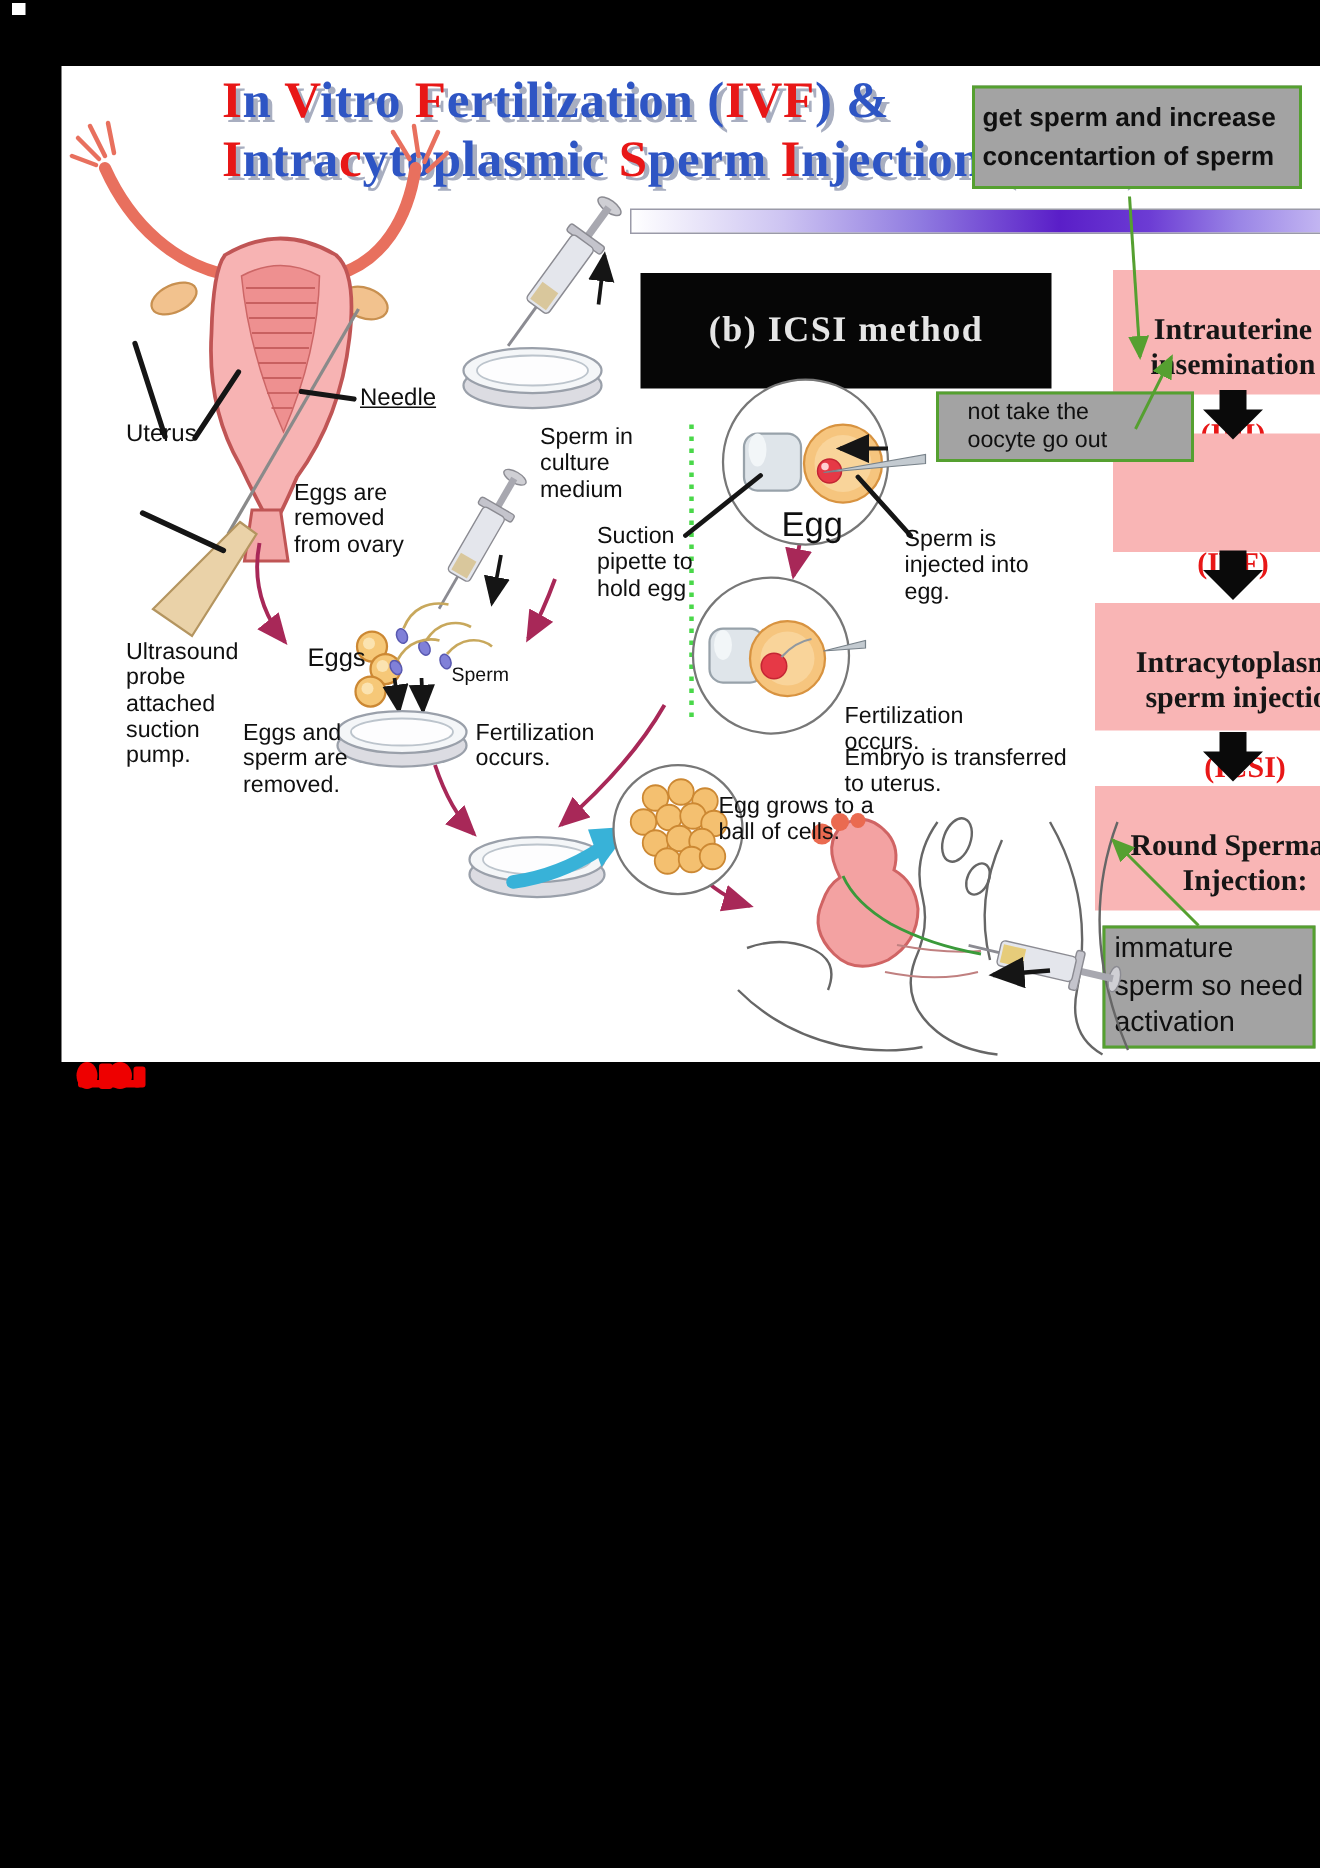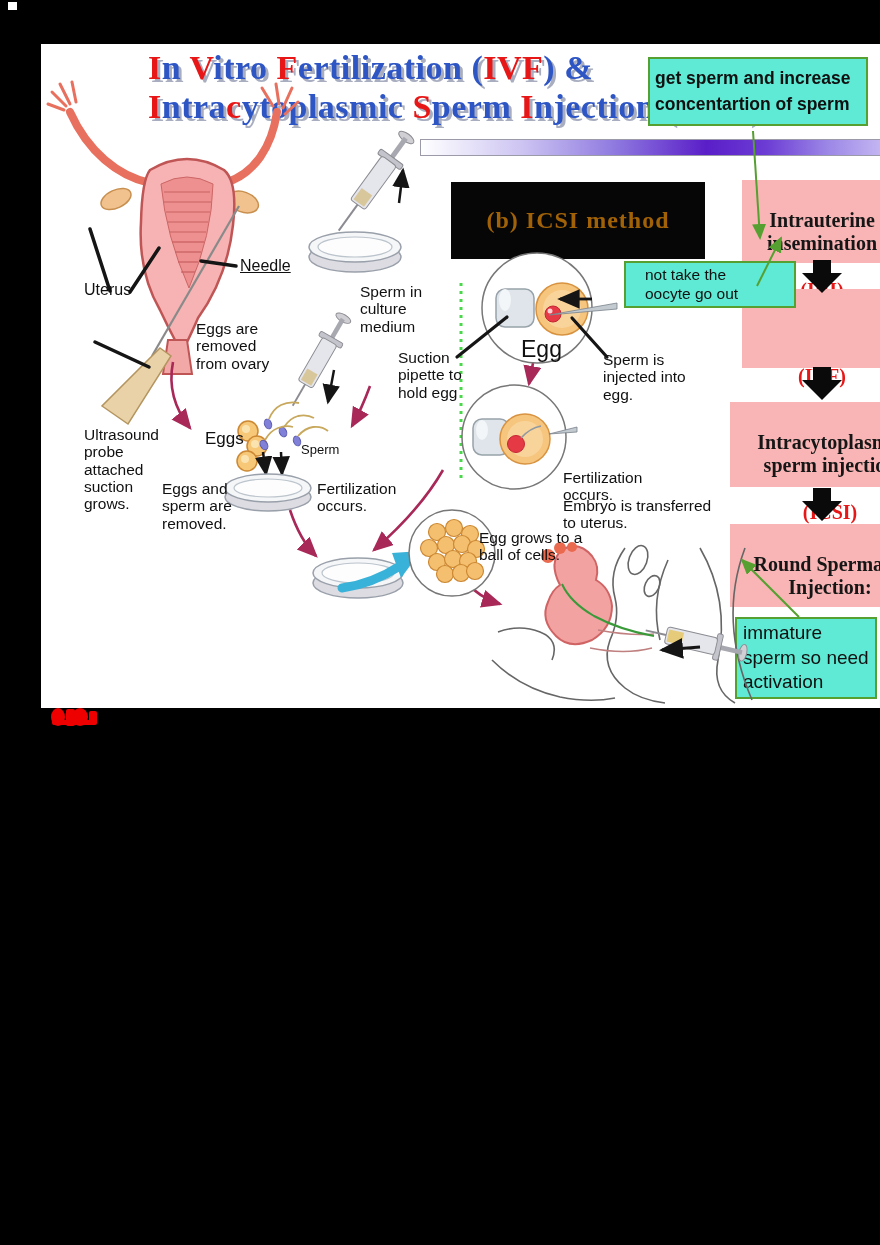--- a/index.html
+++ b/index.html
@@ -9,24 +9,24 @@
   }
   .slide{position:absolute;left:41px;top:44px;width:839px;height:664px;background:#ffffff;z-index:1;}
   .corner-dot{position:absolute;left:8px;top:2px;width:9px;height:8px;background:#fff;z-index:1;}
   .gradbar{position:absolute;left:420px;top:139px;width:460px;height:15px;z-index:2;
     border:1px solid #9a9aa8;
     background:linear-gradient(90deg,#ffffff 0%,#cdc4f2 22%,#8f7ae0 42%,#5a1ec8 62%,#6c3cd4 75%,#9a85e6 88%,#c3b6f2 100%);}
   .title{position:absolute;left:148px;top:48px;z-index:3;font-family:"Liberation Serif",serif;
     font-weight:bold;font-size:34px;line-height:39px;letter-spacing:.5px;white-space:nowrap;
     text-shadow:3px 3px 0 #a8aec0;}
   .lbl{position:absolute;z-index:7;white-space:pre-line;color:#101010;font-size:15.5px;line-height:1.12;}
-  .note{position:absolute;z-index:4;background:#5eead4;border:2px solid #55a030;color:#101010;white-space:pre-line;}
-  .icsibox{position:absolute;left:427px;top:182px;width:254px;height:77px;background:#060606;z-index:4;
+  .note{position:absolute;z-index:4;background:#a3a3a3;border:2px solid #55a030;color:#101010;white-space:pre-line;}
+  .icsibox{position:absolute;left:427px;top:182px;width:274px;height:77px;background:#060606;z-index:4;
     display:flex;align-items:center;justify-content:center;
-    font-family:"Liberation Serif",serif;font-weight:bold;font-size:24px;color:#a16207;letter-spacing:1px;margin-left:24px;}
+    font-family:"Liberation Serif",serif;font-weight:bold;font-size:24px;color:#e5e5e5;letter-spacing:1px;}
   .flow{position:absolute;z-index:3;background:#f9b5b5;text-align:center;
     font-family:"Liberation Serif",serif;font-weight:bold;font-size:20px;line-height:1.18;color:#161616;
     white-space:pre-line;padding-top:5px;}
   .flow .abbr{color:#e81717;}
   svg.art{position:absolute;left:0;top:0;z-index:6;pointer-events:none;}
 </style>
 </head>
 <body>
 
 <div class="slide"></div>
@@ -80,21 +80,21 @@
 pipette to
 hold egg</div>
 <div class="lbl" style="left:521px;top:337px;font-size:23px;">Egg</div>
 <div class="lbl" style="left:603px;top:351px;">Sperm is
 injected into
 egg.</div>
 <div class="lbl" style="left:84px;top:426px;">Ultrasound
 probe
 attached
 suction
-grows.</div>
+pump.</div>
 <div class="lbl" style="left:205px;top:429px;font-size:17px;">Eggs</div>
 <div class="lbl" style="left:301px;top:443px;font-size:13px;">Sperm</div>
 <div class="lbl" style="left:162px;top:480px;">Eggs and
 sperm are
 removed.</div>
 <div class="lbl" style="left:317px;top:480px;">Fertilization
 occurs.</div>
 <div class="lbl" style="left:563px;top:469px;">Fertilization
 occurs.</div>
 <div class="lbl" style="left:563px;top:497px;">Embryo is transferred

